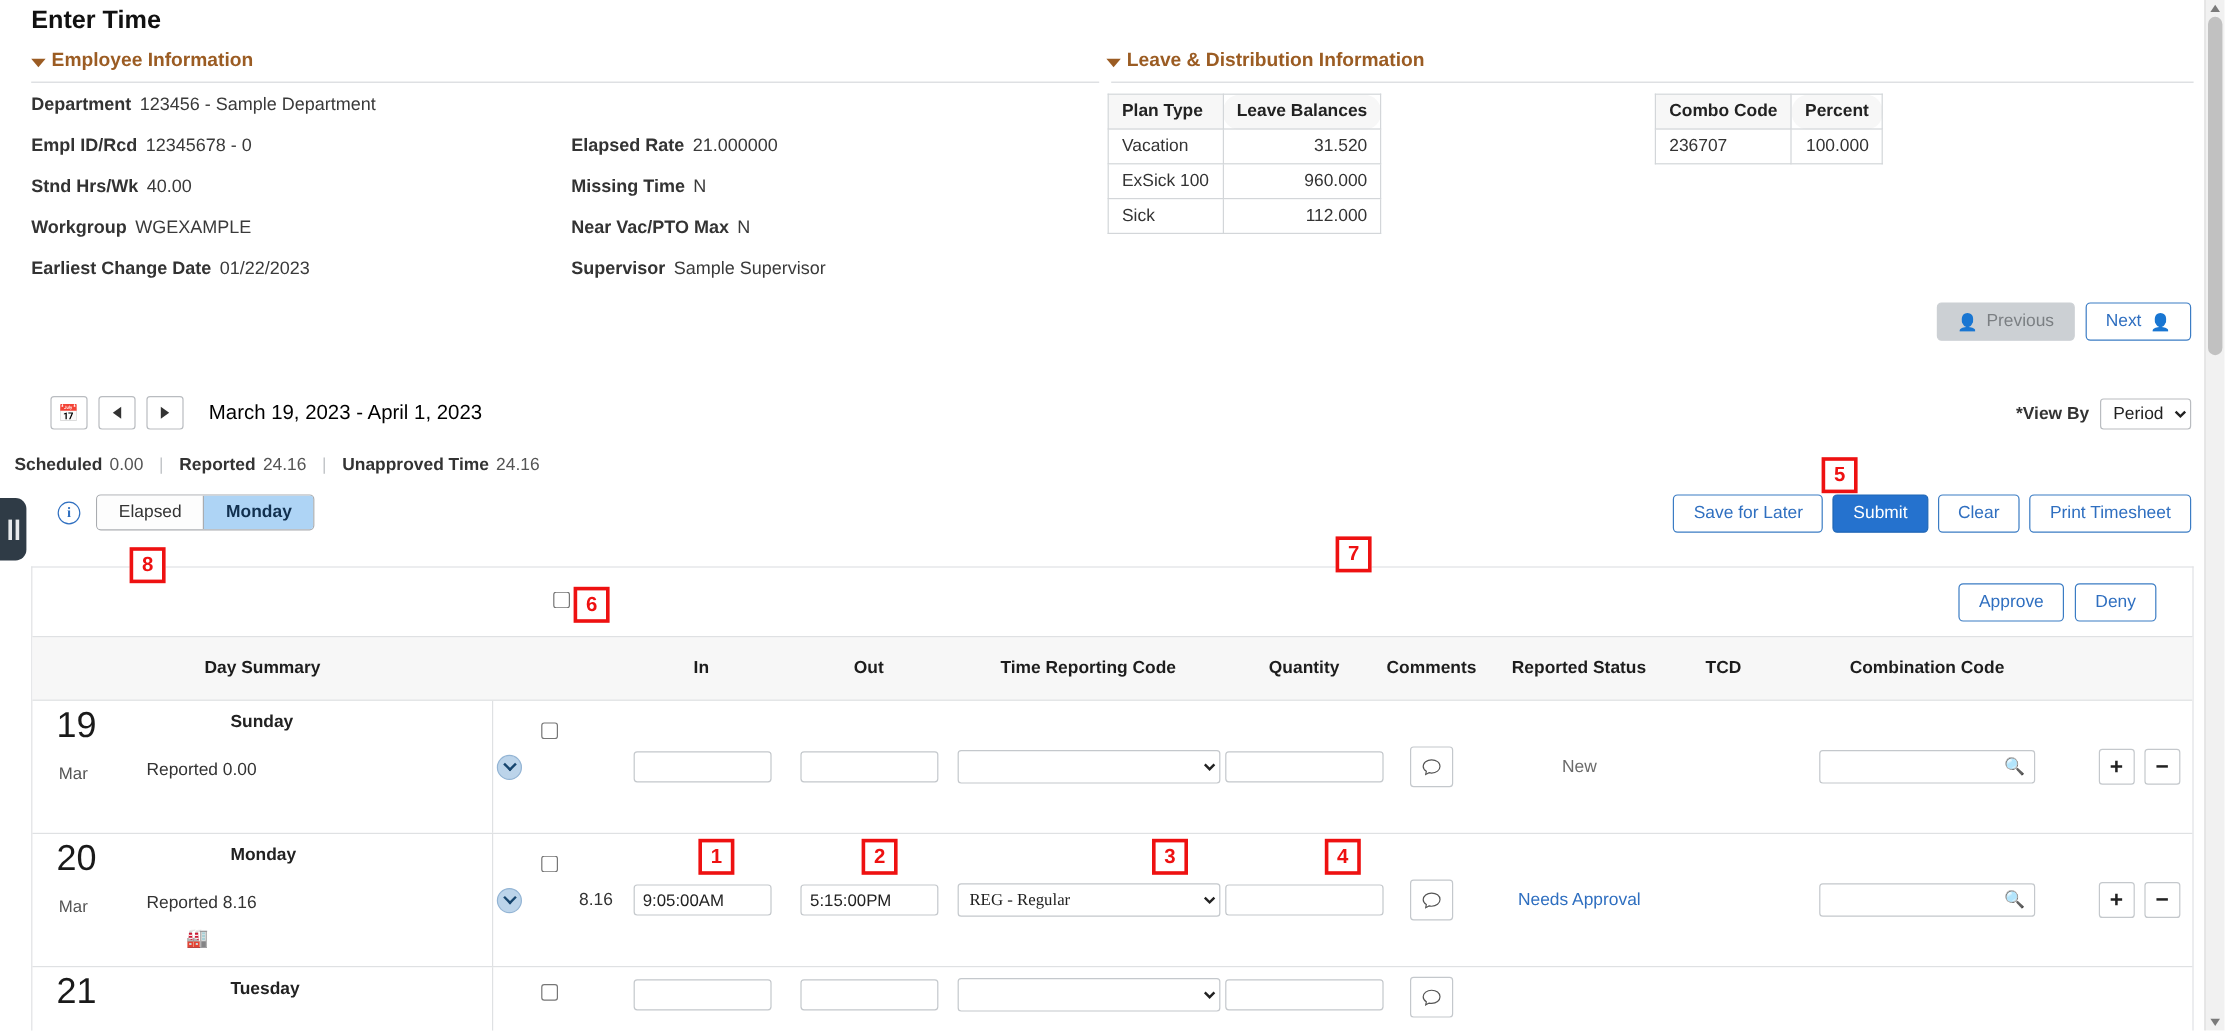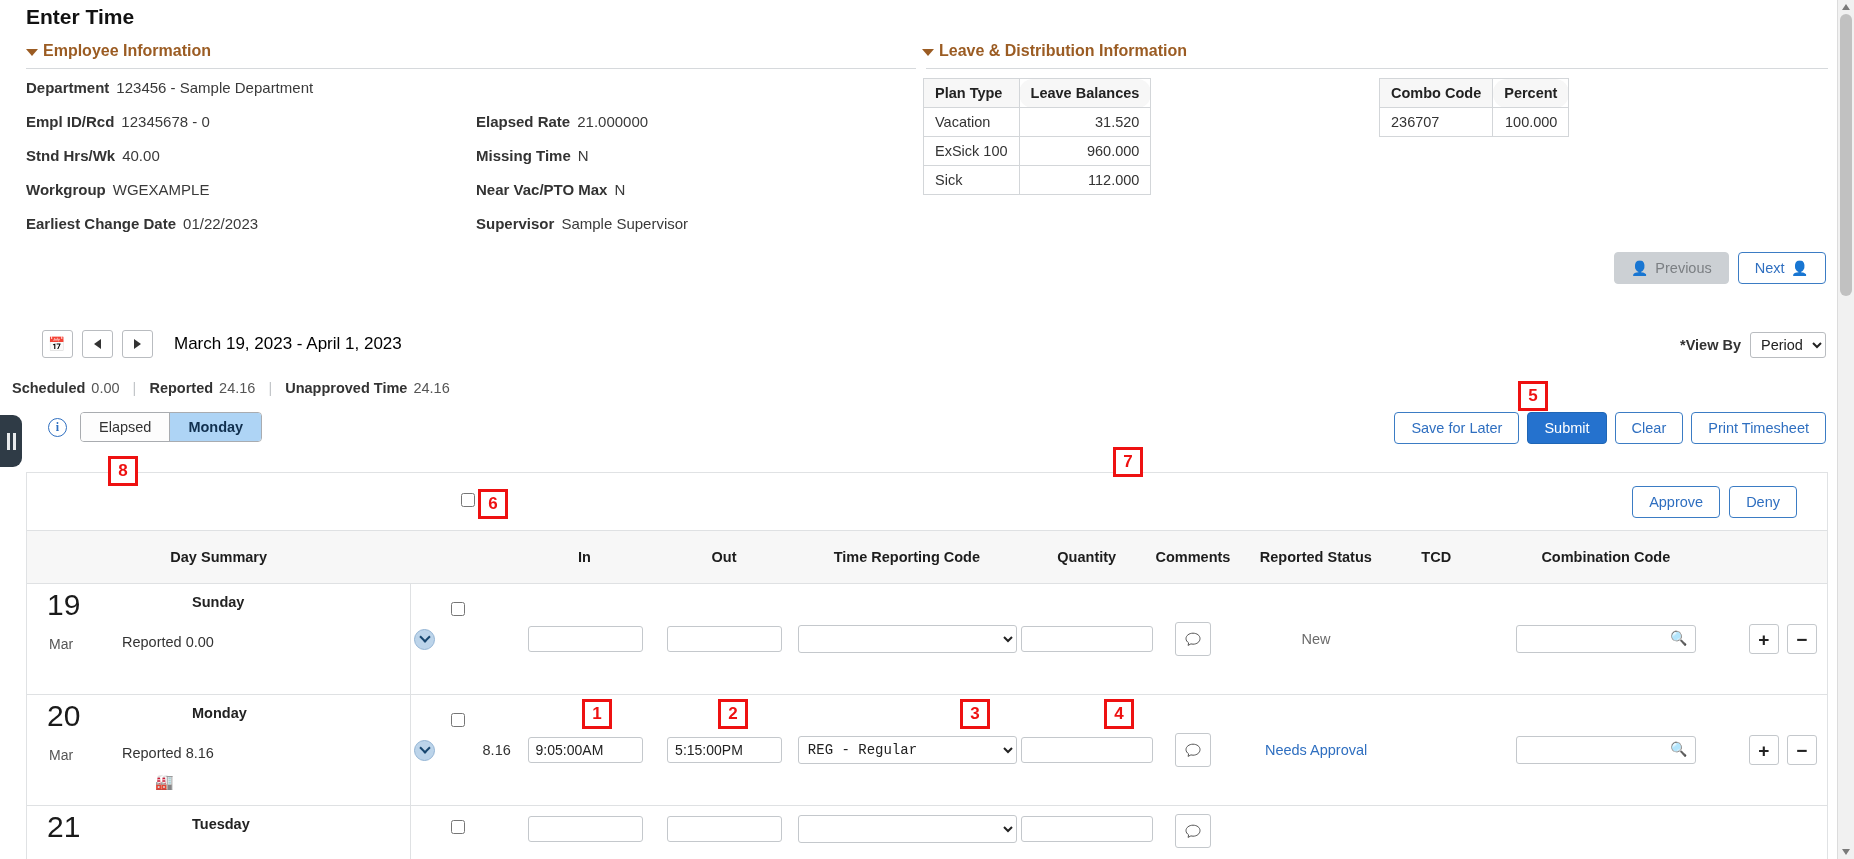--- a/index.html
+++ b/index.html
@@ -257,21 +257,21 @@
 
   .txtin {
     font-family: "Liberation Sans", sans-serif;
     font-size: 14px; color: #222;
     border: 1px solid #c4c8cc; border-radius: 3px;
     height: 26px; box-sizing: border-box;
     padding: 0 7px; background: #fff;
     width: 115px;
   }
   .selin {
-    font-family: Liberation Mono, monospace;
+    font-family: Liberation Serif, serif;
     font-size: 14px; color: #222;
     border: 1px solid #c4c8cc; border-radius: 3px;
     height: 28px; box-sizing: border-box;
     padding: 0 5px; background: #fff;
     width: 219px;
   }
   .qtyin { width: 132px; }
   .cmt-btn {
     width: 34px; height: 32px;
     border: 1px solid #c4c8cc; border-radius: 3px; background: #fff;

